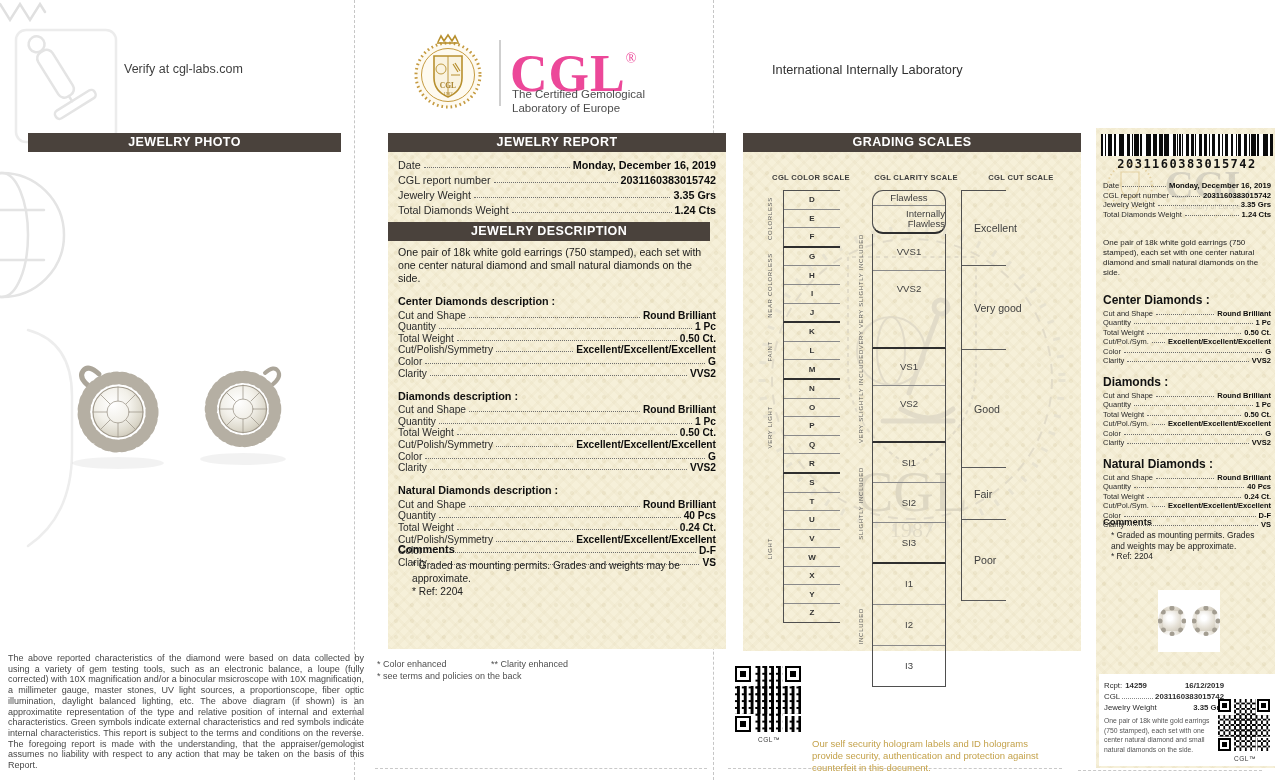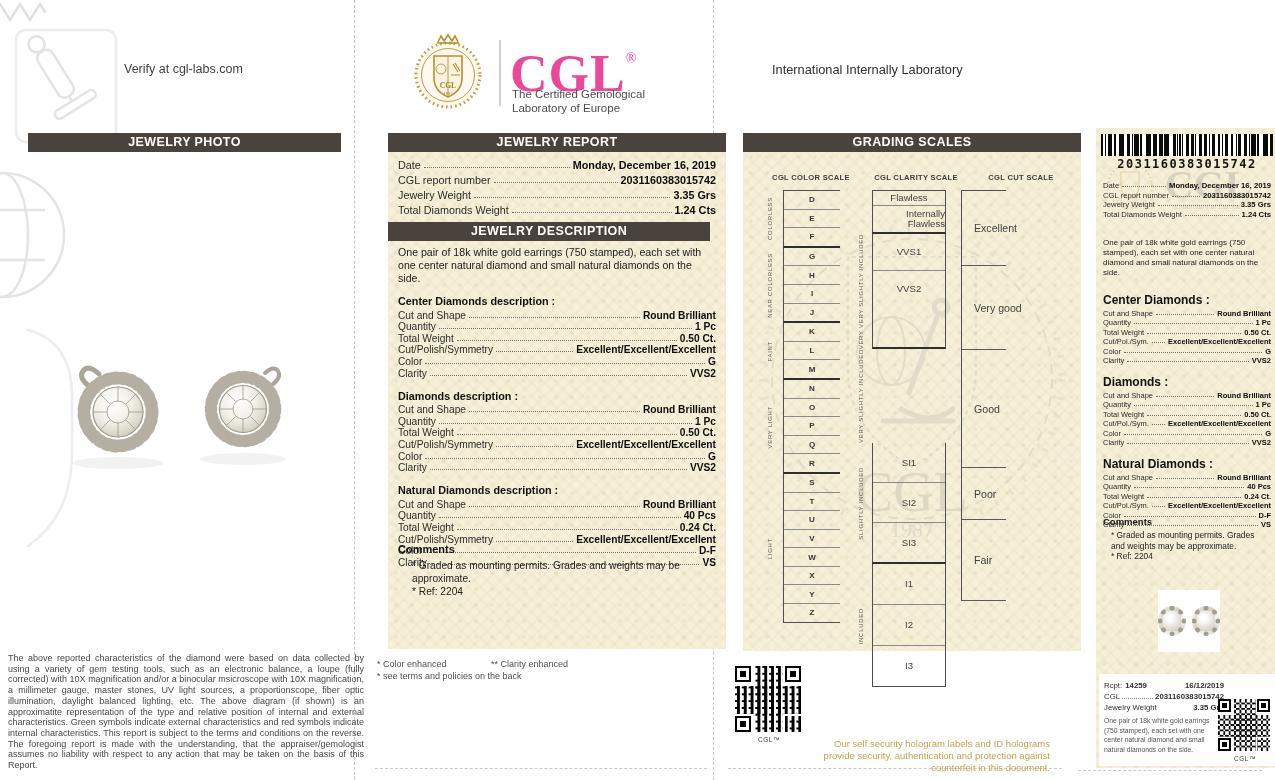--- a/index.html
+++ b/index.html
@@ -35,21 +35,21 @@
   .colorscale .gl{width:24px;}
   .colorscale .cells{width:56px;border-left:1.2px solid #4f4f4f;}
   .colorscale .grp:first-child .cells{border-top:1.2px solid #4f4f4f;}
   .colorscale .grp:not(:last-child) .cells{border-bottom:2px solid #2e2e2e;}
   .colorscale .grp:last-child .cells{border-bottom:1.2px solid #4f4f4f;}
   .cc{height:17.6px;display:flex;align-items:center;justify-content:center;
       font-size:8px;font-weight:700;color:#333;border-bottom:1px solid #8a8a8a;}
   .colorscale .cc:last-child{border-bottom:none;}
   .clarityscale .gl{width:21px;}
   .clarityscale .cells{width:72px;border-left:1.2px solid #4f4f4f;border-right:1.2px solid #4f4f4f;}
-  .clarityscale .grp:first-child .cells{border-top:1.2px solid #4f4f4f;}
+  .clarityscale .grp:first-child .cells{border-top:1.2px solid #4f4f4f;border-radius:11px;}
   .clarityscale .grp:not(:last-child) .cells{border-bottom:2px solid #2e2e2e;}
   .clarityscale .grp:last-child .cells{border-bottom:1.2px solid #4f4f4f;}
   .cl{display:flex;align-items:center;justify-content:center;text-align:center;
       font-size:9.6px;color:#3f3f3f;border-bottom:1px solid #8a8a8a;line-height:1.05;}
   .clarityscale .cl:last-child{border-bottom:none;text-align:right;}
   .clarityscale .grp:nth-child(1) .cl:nth-child(1){height:14px;}
   .clarityscale .grp:nth-child(1) .cl:nth-child(2){height:26px;}
   .clarityscale .grp:nth-child(2) .cl{height:36px;}
   .clarityscale .grp:nth-child(3) .cl{height:36px;}
   .clarityscale .grp:nth-child(4) .cl{height:39px;}
@@ -81,21 +81,21 @@
   .mini-earring{width:20px;height:20px;border-radius:50%;border:5px dotted #a39d91;
     background:radial-gradient(circle at 38% 35%, #fff 15%, #e4dfd4 60%, #c9c3b5);}
   .qr-label{font-size:6.5px;color:#3a3a3a;text-align:center;letter-spacing:.5px;}
   .perf-v{position:absolute;top:0;height:780px;width:0;border-left:1.6px dashed #c6c6c6;}
   .perf-h{position:absolute;height:0;border-top:1.6px dashed #c9c9c9;}
   .receipt{background:#fff;position:relative;}
   .rrow{display:flex;align-items:flex-end;font-size:7.8px;height:11px;width:120px;}
   .rrow .rlbl{white-space:nowrap;}
   .rrow .rdots{flex:1;border-bottom:1px dotted #8a8a8a;margin:0 2px 2px;}
   .rrow .rval{white-space:nowrap;font-weight:700;}
-  .gold-note{color:#c4a24b;font-size:9.5px;line-height:12px;text-align:right;}
+  .gold-note{color:#c4a24b;font-size:9.5px;line-height:12px;text-align:left;}
   .logo-cgl{font-family:"Liberation Serif", serif;font-weight:700;font-size:52px;line-height:50px;
     color:#ec4899;letter-spacing:1px;}
   .logo-cgl sup{font-size:14px;font-weight:400;vertical-align:28px;}
   .logo-tag{font-size:11.5px;line-height:13.5px;color:#4d4d4d;}
 </style>
 </head>
 <body>
 
 <div class="perf-v" style="left:354px;"></div>
 <div class="perf-v" style="left:713px;"></div>
@@ -429,20 +429,24 @@
         </div>
       <div class="cells">
           <div class="cl">VVS1</div>
           <div class="cl">VVS2</div>
         </div>
     </div>
       <div class="grp">
       <div class="gl">
           <span>VERY SLIGHTLY INCLUDED</span>
         </div>
+      <div class="cells">
+          <div class="cl">VS1</div>
+          <div class="cl">VS2</div>
+        </div>
     </div>
       <div class="grp">
       <div class="gl">
           <span>SLIGHTLY INCLUDED</span>
         </div>
       <div class="cells">
           <div class="cl">SI1</div>
           <div class="cl">SI2</div>
           <div class="cl">SI3</div>
         </div>
@@ -463,24 +467,24 @@
       <div class="cut-seg">
       <span class="cut-label">Excellent</span>
     </div>
       <div class="cut-seg">
       <span class="cut-label">Very good</span>
     </div>
       <div class="cut-seg">
       <span class="cut-label">Good</span>
     </div>
       <div class="cut-seg">
+      <span class="cut-label">Fair</span>
+    </div>
+      <div class="cut-seg">
       <span class="cut-label">Poor</span>
-    </div>
-      <div class="cut-seg">
-      <span class="cut-label">Fair</span>
     </div>
     </div>
 </div>
 
 <div class="abs" style="left:735px;top:666px;width:68px;">
   <svg width="66" height="66" viewBox="0 0 29 29" shape-rendering="crispEdges">
     <defs>
       <pattern id="qp1" width="3" height="3" patternUnits="userSpaceOnUse">
         <rect width="2" height="1" fill="#000"></rect>
           <rect x="1" y="1" width="1" height="2" fill="#000"></rect>

